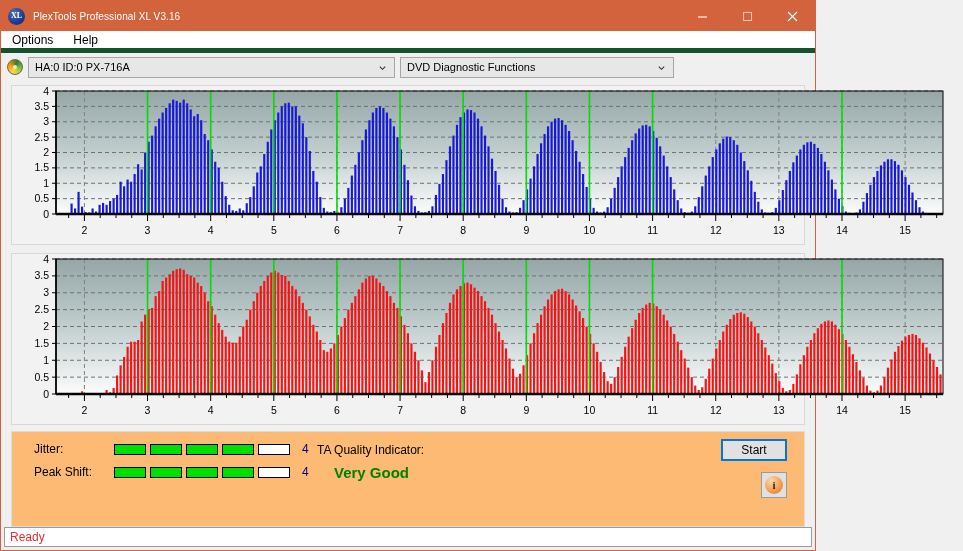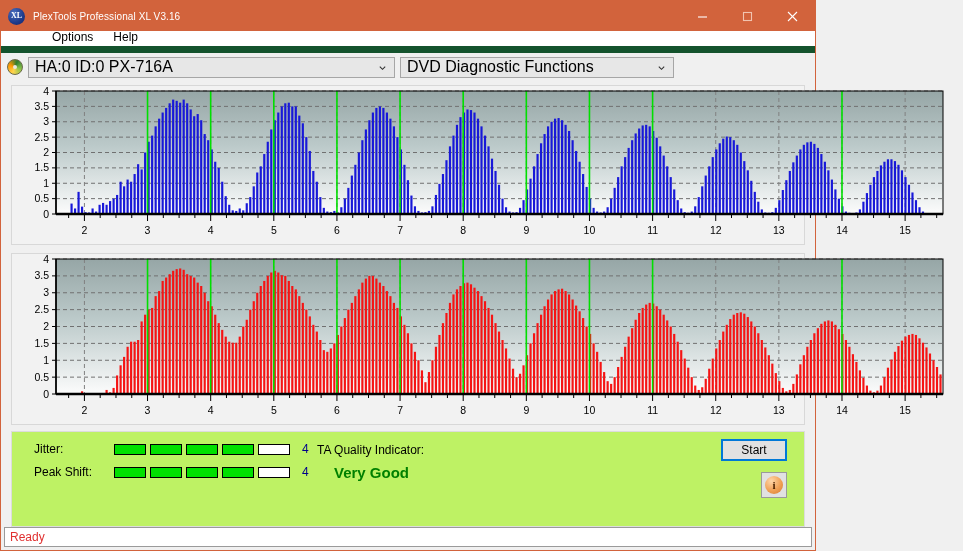--- a/index.html
+++ b/index.html
@@ -35,24 +35,23 @@
   .win-buttons { margin-left: auto; display: flex; height: 30px; }
   .win-btn {
     width: 45px; height: 30px;
     display: flex; align-items: center; justify-content: center;
     color: #fff; font-size: 13px;
   }
   .win-btn svg { display: block; }
   
   .menubar {
     height: 22px; background: #fff;
-    display: flex; align-items: flex-end;
-    border-bottom: 7px solid #14532d;
+    display: flex; align-items: flex-start;
+    border-bottom: 5px solid #14532d;
     flex: 0 0 22px;
-    padding-left: 40px;
   }
   .menu-item {
     font-size: 12px; color: #000;
     padding: 2px 9px; margin-left: 2px;
   }
   
   .toolbar {
     height: 28px; background: #f0f0f0;
     display: flex; align-items: center;
     padding: 0 6px; gap: 5px;
@@ -65,21 +64,21 @@
     position: relative; flex: 0 0 16px;
   }
   .drive-icon::after {
     content: ""; position: absolute; left: 5px; top: 5px;
     width: 4px; height: 4px; border-radius: 50%; background: #e8e8e0;
   }
   .combo {
     height: 21px; background: #e7e7e7;
     border: 1px solid #a6a6a6;
     display: flex; align-items: center;
-    font-size: 16px; color: #000;
+    font-size: 11px; color: #000;
     padding-left: 6px; position: relative;
   }
   .combo-text { white-space: nowrap; overflow: hidden; }
   .combo .chev {
     margin-left: auto; margin-right: 7px;
     width: 9px; height: 9px;
   }
   #combo-drive { width: 367px; }
   #combo-func  { width: 274px; }
   #combo-test  { width: 279px; }
@@ -89,21 +88,21 @@
     background: #f2f2f2;
     border: 1px solid #d8d8d8;
     position: relative;
   }
   #panel-top    { height: 160px; margin-top: 4px; }
   #panel-bottom { height: 172px; margin-top: 8px; }
   .chart-svg { display: block; width: 941px; }
   
   .bottom {
     flex: 1 1 auto; margin: 6px 10px 0 10px;
-    background: #bef264;
+    background: #fdba74;
     border: 1px solid #dcdcdc;
     position: relative;
   }
   .metric-row { position: absolute; display: flex; align-items: center; }
   .metric-label { font-size: 12px; color: #000; width: 80px; }
   .seg-bar { display: flex; gap: 4px; }
   .seg {
     width: 32px; height: 11px;
     border: 1px solid #000; background: #fff;
   }

